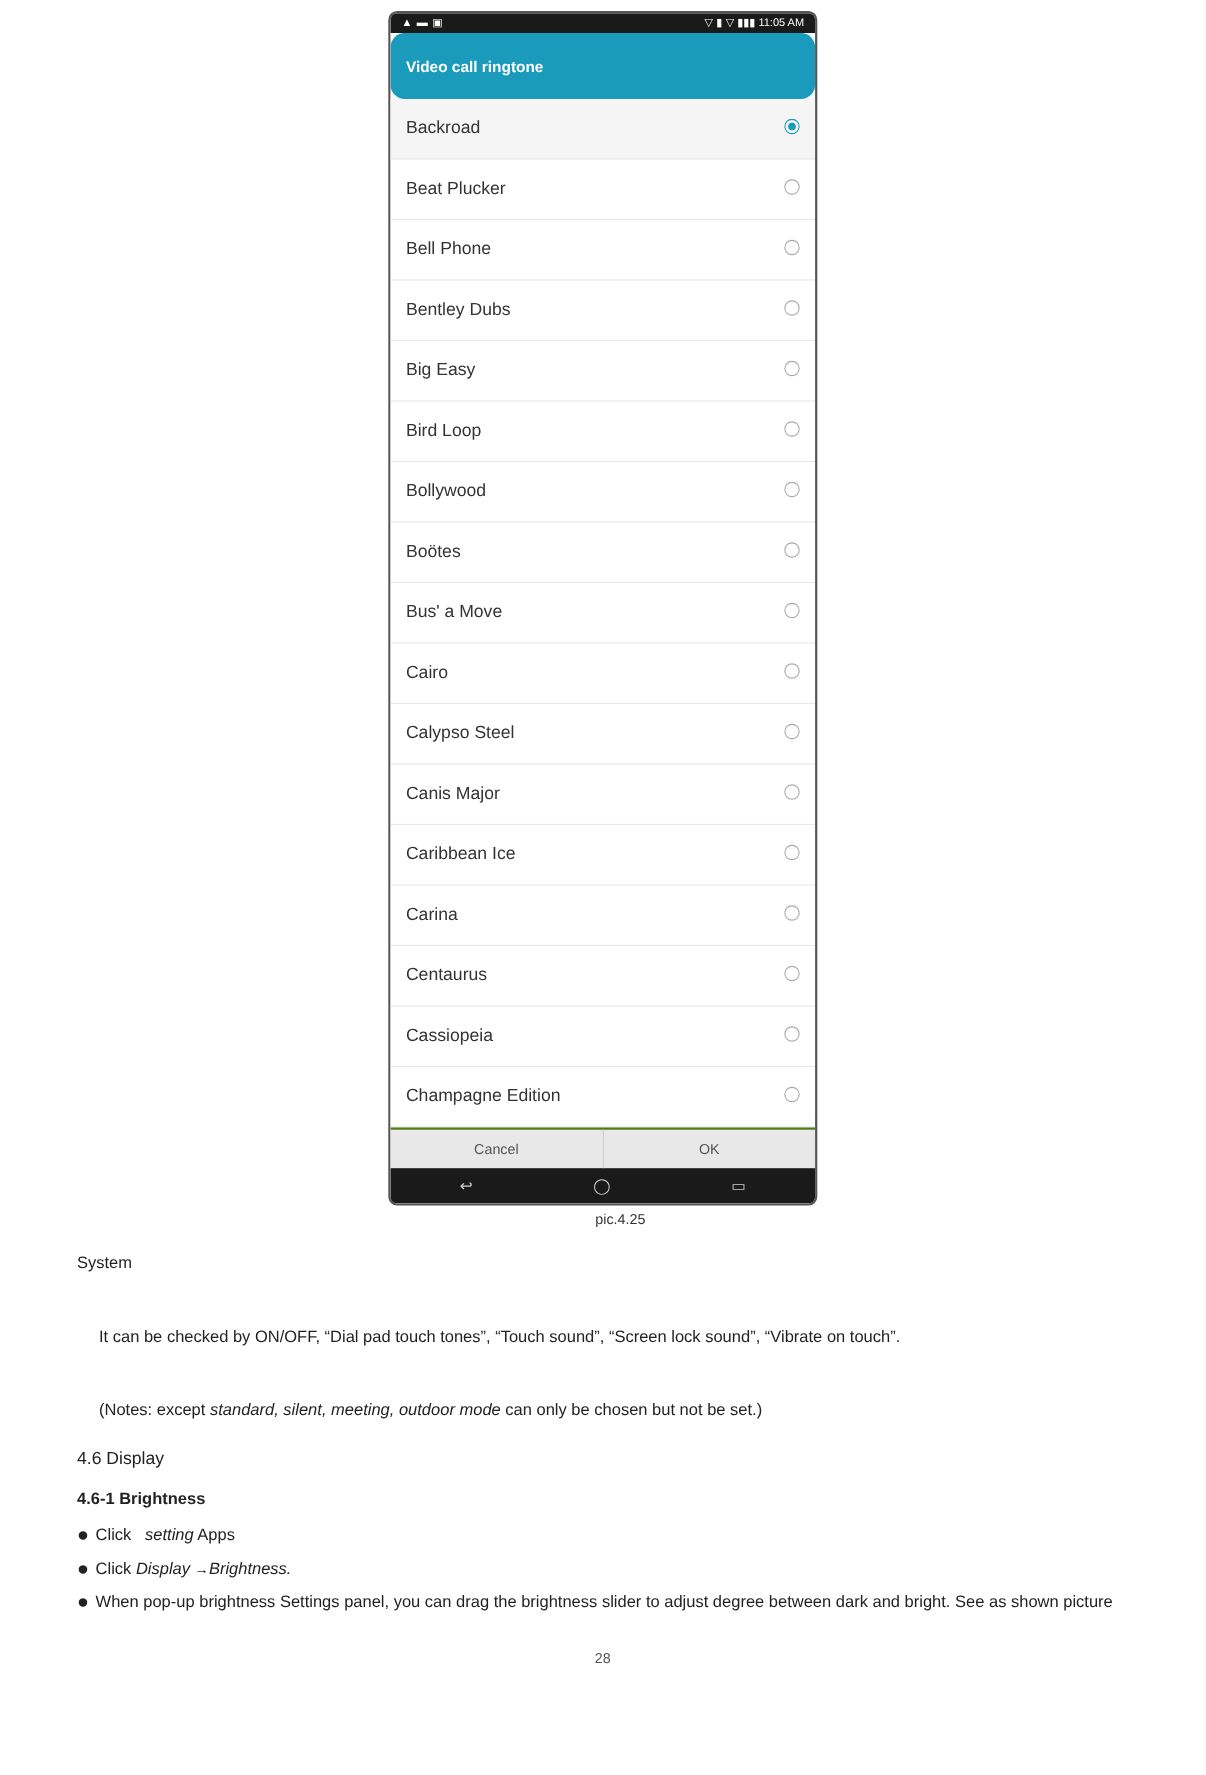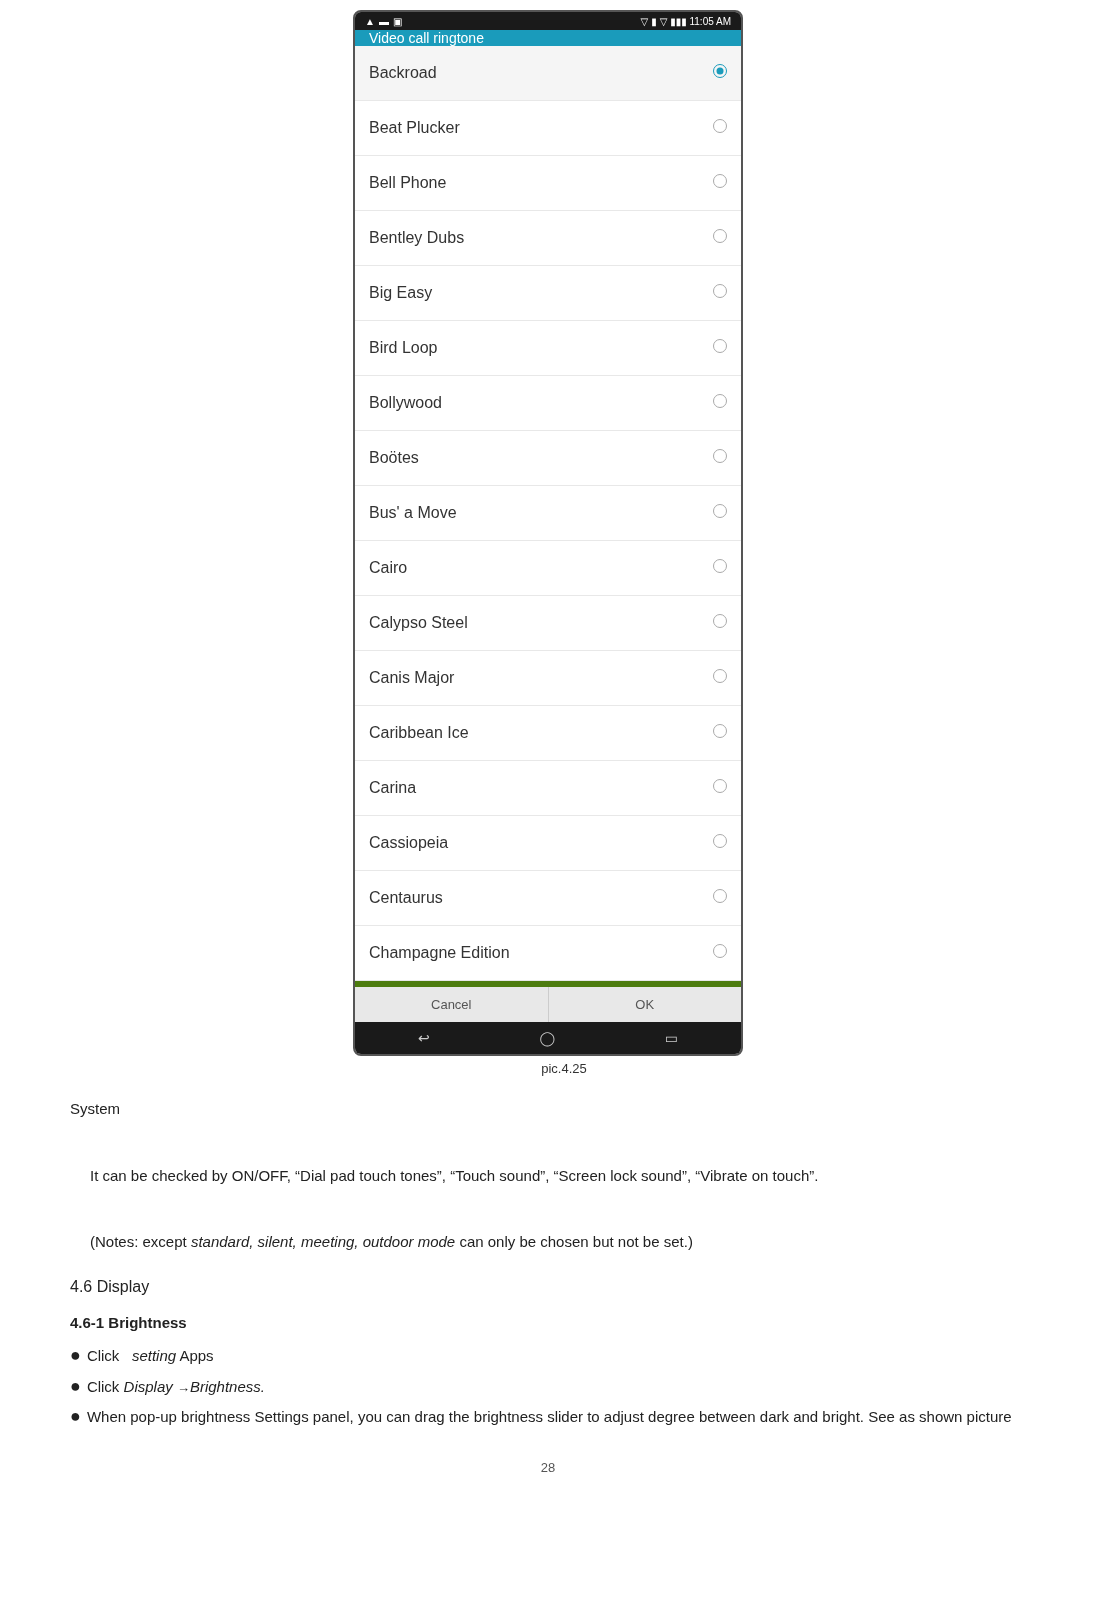--- a/index.html
+++ b/index.html
@@ -59,22 +59,23 @@
     }
 
     .phone-dialog {
       background: #fafafa;
     }
 
     .dialog-title {
       background: #1a9bbb;
       color: #fff;
       font-size: 14px;
-      font-weight: normal;
-      padding: 0 14px;
+      font-weight: bold;
+      padding: 22px 14px;
+      border-radius: 13px;
     }
 
     .ringtone-list {
       background: #fff;
     }
 
     .ringtone-item {
       display: flex;
       justify-content: space-between;
       padding: 18px 14px;
@@ -113,21 +114,21 @@
       border-radius: 50%;
       position: absolute;
       top: 50%;
       left: 50%;
       transform: translate(-50%, -50%);
     }
 
     .dialog-buttons {
       display: flex;
       background: #e8e8e8;
-      border-top: 6px solid #4d7c0f;
+      border-top: 2px solid #4d7c0f;
     }
 
     .dialog-btn {
       flex: 1;
       text-align: center;
       padding: 10px;
       font-size: 13px;
       color: #555;
       cursor: pointer;
       border: none;
@@ -313,26 +314,26 @@
             <span>Caribbean Ice</span>
             <div class="radio-circle"></div>
           </div>
 
           <div class="ringtone-item">
             <span>Carina</span>
             <div class="radio-circle"></div>
           </div>
 
           <div class="ringtone-item">
+            <span>Centaurus</span>
+            <div class="radio-circle"></div>
+          </div>
+
+          <div class="ringtone-item">
             <span>Cassiopeia</span>
-            <div class="radio-circle"></div>
-          </div>
-
-          <div class="ringtone-item">
-            <span>Centaurus</span>
             <div class="radio-circle"></div>
           </div>
 
           <div class="ringtone-item">
             <span>Champagne Edition</span>
             <div class="radio-circle"></div>
           </div>
 
         </div>
 

